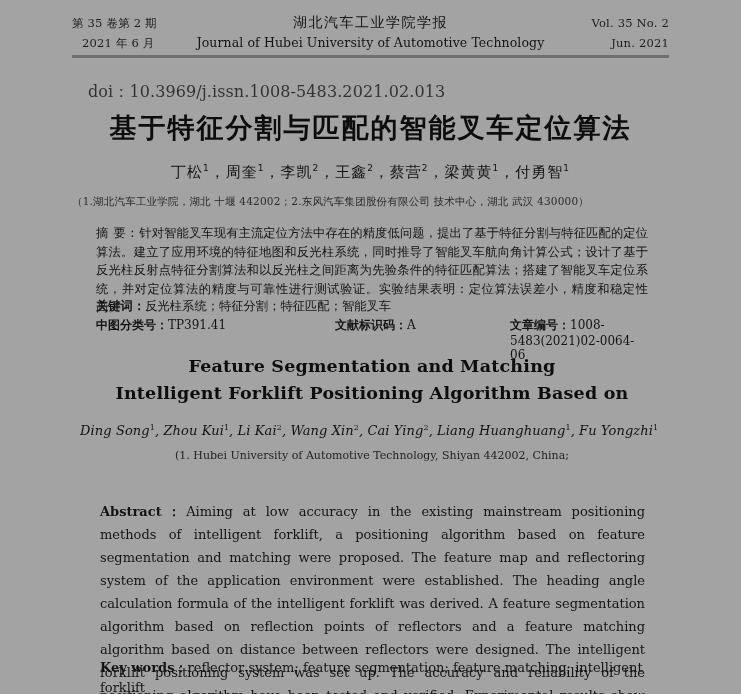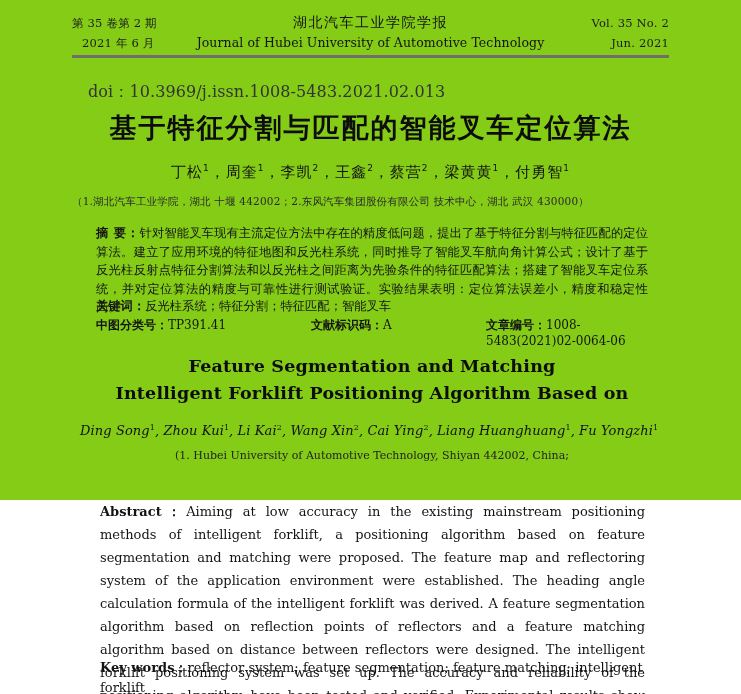--- a/index.html
+++ b/index.html
@@ -13,24 +13,24 @@
     height: 694px;
     overflow: hidden;
     font-family: "DejaVu Serif", "Liberation Serif", serif;
     color: #111111;
     -webkit-font-smoothing: antialiased;
   }
 
   .page {
     position: relative;
     width: 741px;
-    height: 500px;
+    height: 694px;
     box-sizing: border-box;
     padding: 0;
-    background: #84cc16;
+    background: #a3a3a3;
   }
 
   
   .runhead {
     position: absolute;
     left: 72px;
     right: 72px;
     top: 12px;
     height: 42px;
   }
@@ -131,21 +131,21 @@
     left: 96px;
     width: 552px;
     top: 224px;
     font-size: 12.3px;
     line-height: 18.6px;
     text-align: justify;
     text-justify: inter-ideograph;
     color: #141414;
   }
   .cn-abstract .lbl {
-    font-weight: bold;
+    font-weight: normal;
     font-family: "DejaVu Sans", "Liberation Sans", sans-serif;
     letter-spacing: 0.5px;
   }
 
   .cn-keywords {
     position: absolute;
     left: 96px;
     width: 552px;
     top: 297px;
     font-size: 12.3px;
@@ -160,21 +160,21 @@
   .cn-classline {
     position: absolute;
     left: 96px;
     width: 552px;
     top: 317px;
     font-size: 12px;
     color: #141414;
     display: flex;
   }
   .cn-classline .seg1 { width: 215px; }
-  .cn-classline .seg2 { width: 175px; }
+  .cn-classline .seg2 { width: 175px; margin-left: 24px; }
   .cn-classline .seg3 { flex: 1; }
   .cn-classline .lbl {
     font-weight: bold;
     font-family: "DejaVu Sans", "Liberation Sans", sans-serif;
   }
 
   
   .en-title {
     position: absolute;
     left: 110px;

